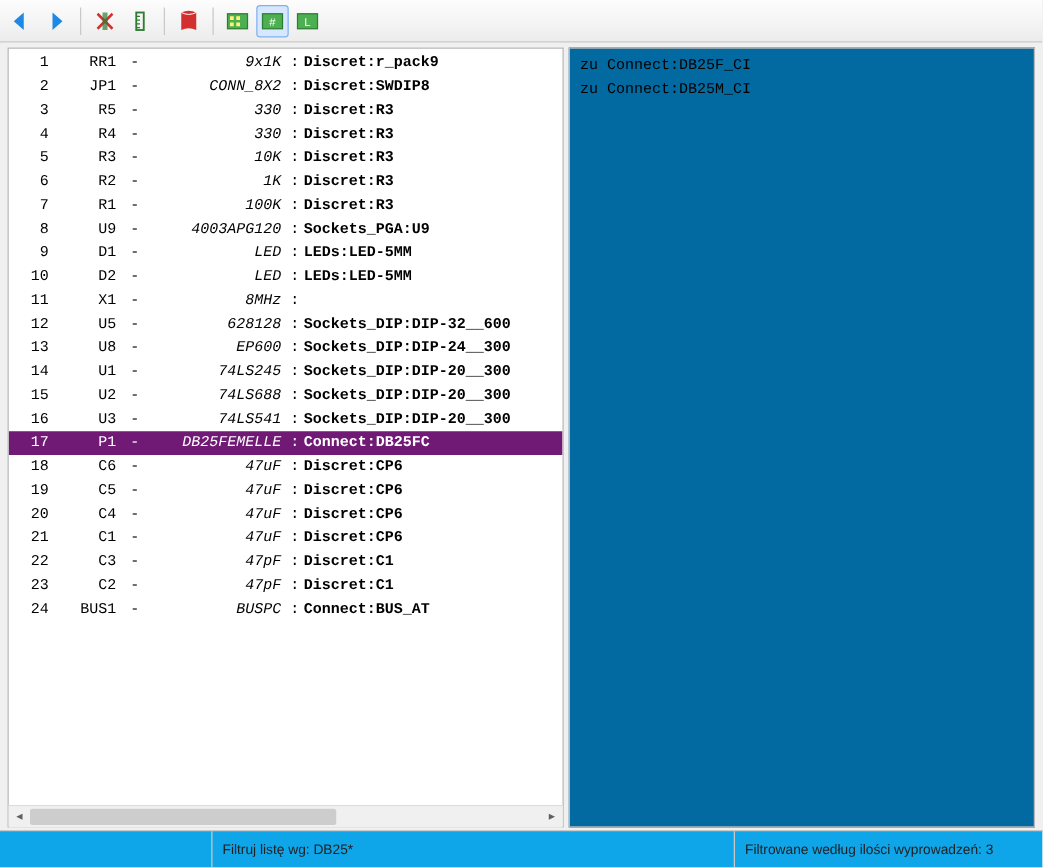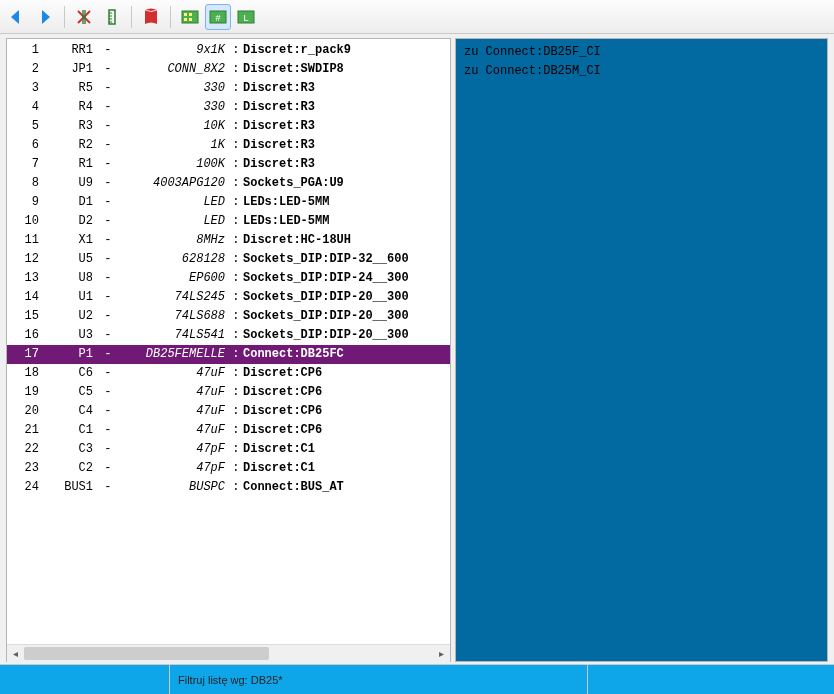--- a/index.html
+++ b/index.html
@@ -113,21 +113,21 @@
           <div class="row"><span class="c-idx">1</span><span class="c-ref">RR1</span><span class="c-dash"> -</span><span class="c-val">9x1K</span><span class="c-sep"> : </span><span class="c-fp">Discret:r_pack9</span></div>
           <div class="row"><span class="c-idx">2</span><span class="c-ref">JP1</span><span class="c-dash"> -</span><span class="c-val">CONN_8X2</span><span class="c-sep"> : </span><span class="c-fp">Discret:SWDIP8</span></div>
           <div class="row"><span class="c-idx">3</span><span class="c-ref">R5</span><span class="c-dash"> -</span><span class="c-val">330</span><span class="c-sep"> : </span><span class="c-fp">Discret:R3</span></div>
           <div class="row"><span class="c-idx">4</span><span class="c-ref">R4</span><span class="c-dash"> -</span><span class="c-val">330</span><span class="c-sep"> : </span><span class="c-fp">Discret:R3</span></div>
           <div class="row"><span class="c-idx">5</span><span class="c-ref">R3</span><span class="c-dash"> -</span><span class="c-val">10K</span><span class="c-sep"> : </span><span class="c-fp">Discret:R3</span></div>
           <div class="row"><span class="c-idx">6</span><span class="c-ref">R2</span><span class="c-dash"> -</span><span class="c-val">1K</span><span class="c-sep"> : </span><span class="c-fp">Discret:R3</span></div>
           <div class="row"><span class="c-idx">7</span><span class="c-ref">R1</span><span class="c-dash"> -</span><span class="c-val">100K</span><span class="c-sep"> : </span><span class="c-fp">Discret:R3</span></div>
           <div class="row"><span class="c-idx">8</span><span class="c-ref">U9</span><span class="c-dash"> -</span><span class="c-val">4003APG120</span><span class="c-sep"> : </span><span class="c-fp">Sockets_PGA:U9</span></div>
           <div class="row"><span class="c-idx">9</span><span class="c-ref">D1</span><span class="c-dash"> -</span><span class="c-val">LED</span><span class="c-sep"> : </span><span class="c-fp">LEDs:LED-5MM</span></div>
           <div class="row"><span class="c-idx">10</span><span class="c-ref">D2</span><span class="c-dash"> -</span><span class="c-val">LED</span><span class="c-sep"> : </span><span class="c-fp">LEDs:LED-5MM</span></div>
-          <div class="row"><span class="c-idx">11</span><span class="c-ref">X1</span><span class="c-dash"> -</span><span class="c-val">8MHz</span><span class="c-sep"> : </span><span class="c-fp">Discret:HC-18UH</span></div>
+          <div class="row"><span class="c-idx">11</span><span class="c-ref">X1</span><span class="c-dash"> -</span><span class="c-val">8MHz</span><span class="c-sep"> : </span></div>
           <div class="row"><span class="c-idx">12</span><span class="c-ref">U5</span><span class="c-dash"> -</span><span class="c-val">628128</span><span class="c-sep"> : </span><span class="c-fp">Sockets_DIP:DIP-32__600</span></div>
           <div class="row"><span class="c-idx">13</span><span class="c-ref">U8</span><span class="c-dash"> -</span><span class="c-val">EP600</span><span class="c-sep"> : </span><span class="c-fp">Sockets_DIP:DIP-24__300</span></div>
           <div class="row"><span class="c-idx">14</span><span class="c-ref">U1</span><span class="c-dash"> -</span><span class="c-val">74LS245</span><span class="c-sep"> : </span><span class="c-fp">Sockets_DIP:DIP-20__300</span></div>
           <div class="row"><span class="c-idx">15</span><span class="c-ref">U2</span><span class="c-dash"> -</span><span class="c-val">74LS688</span><span class="c-sep"> : </span><span class="c-fp">Sockets_DIP:DIP-20__300</span></div>
           <div class="row"><span class="c-idx">16</span><span class="c-ref">U3</span><span class="c-dash"> -</span><span class="c-val">74LS541</span><span class="c-sep"> : </span><span class="c-fp">Sockets_DIP:DIP-20__300</span></div>
           <div class="row selected"><span class="c-idx">17</span><span class="c-ref">P1</span><span class="c-dash"> -</span><span class="c-val">DB25FEMELLE</span><span class="c-sep"> : </span><span class="c-fp">Connect:DB25FC</span></div>
           <div class="row"><span class="c-idx">18</span><span class="c-ref">C6</span><span class="c-dash"> -</span><span class="c-val">47uF</span><span class="c-sep"> : </span><span class="c-fp">Discret:CP6</span></div>
           <div class="row"><span class="c-idx">19</span><span class="c-ref">C5</span><span class="c-dash"> -</span><span class="c-val">47uF</span><span class="c-sep"> : </span><span class="c-fp">Discret:CP6</span></div>
           <div class="row"><span class="c-idx">20</span><span class="c-ref">C4</span><span class="c-dash"> -</span><span class="c-val">47uF</span><span class="c-sep"> : </span><span class="c-fp">Discret:CP6</span></div>
           <div class="row"><span class="c-idx">21</span><span class="c-ref">C1</span><span class="c-dash"> -</span><span class="c-val">47uF</span><span class="c-sep"> : </span><span class="c-fp">Discret:CP6</span></div>
@@ -147,14 +147,15 @@
       <div class="right-list" id="fp-list">
           <div>zu Connect:DB25F_CI</div>
           <div>zu Connect:DB25M_CI</div>
         </div>
     </div>
   </div>
 
   <div class="status">
     <div class="status-cell sc1"></div>
     <div class="status-cell sc2">Filtruj listę wg: DB25*</div>
+    <div class="status-cell sc3">Filtrowane według ilości wyprowadzeń: 3</div>
   </div>
 </div>
 
 </body></html>

